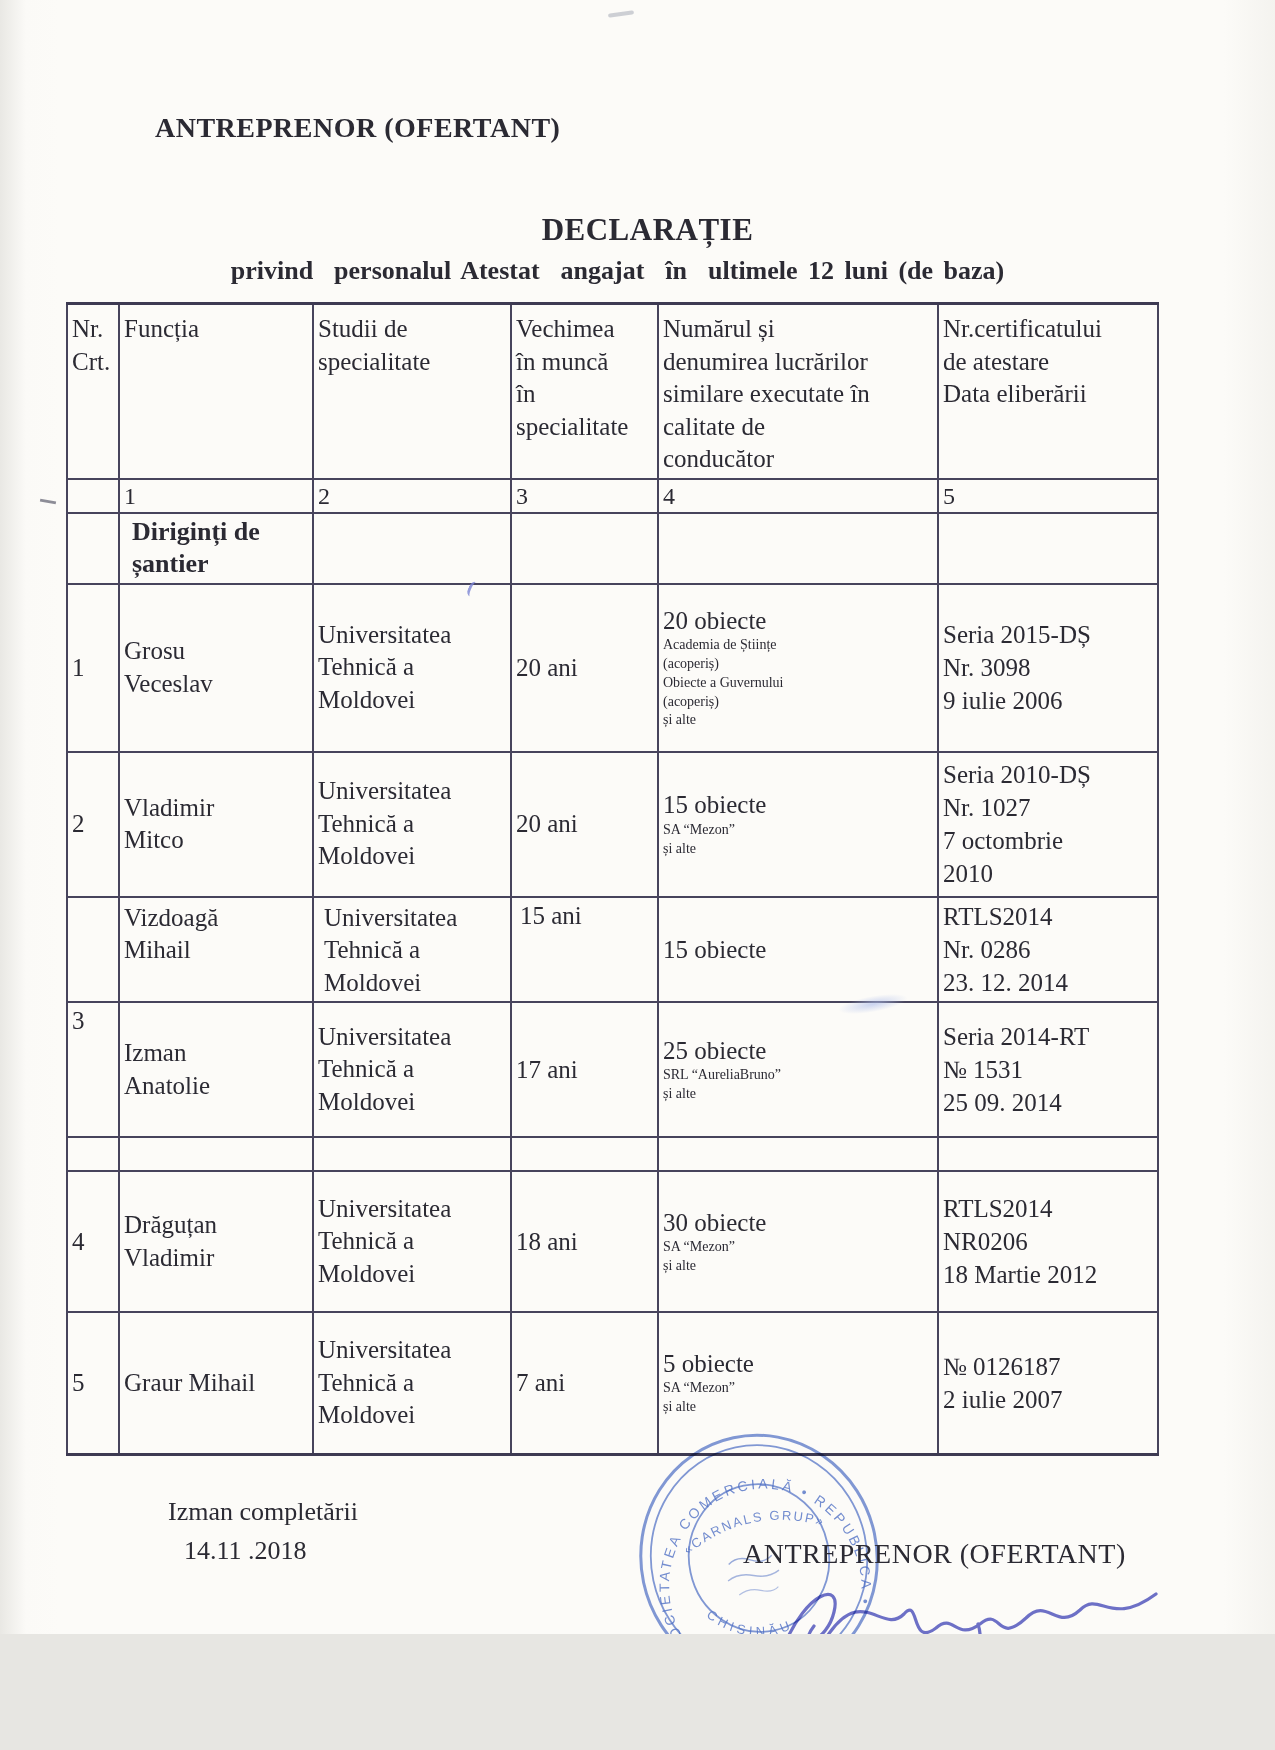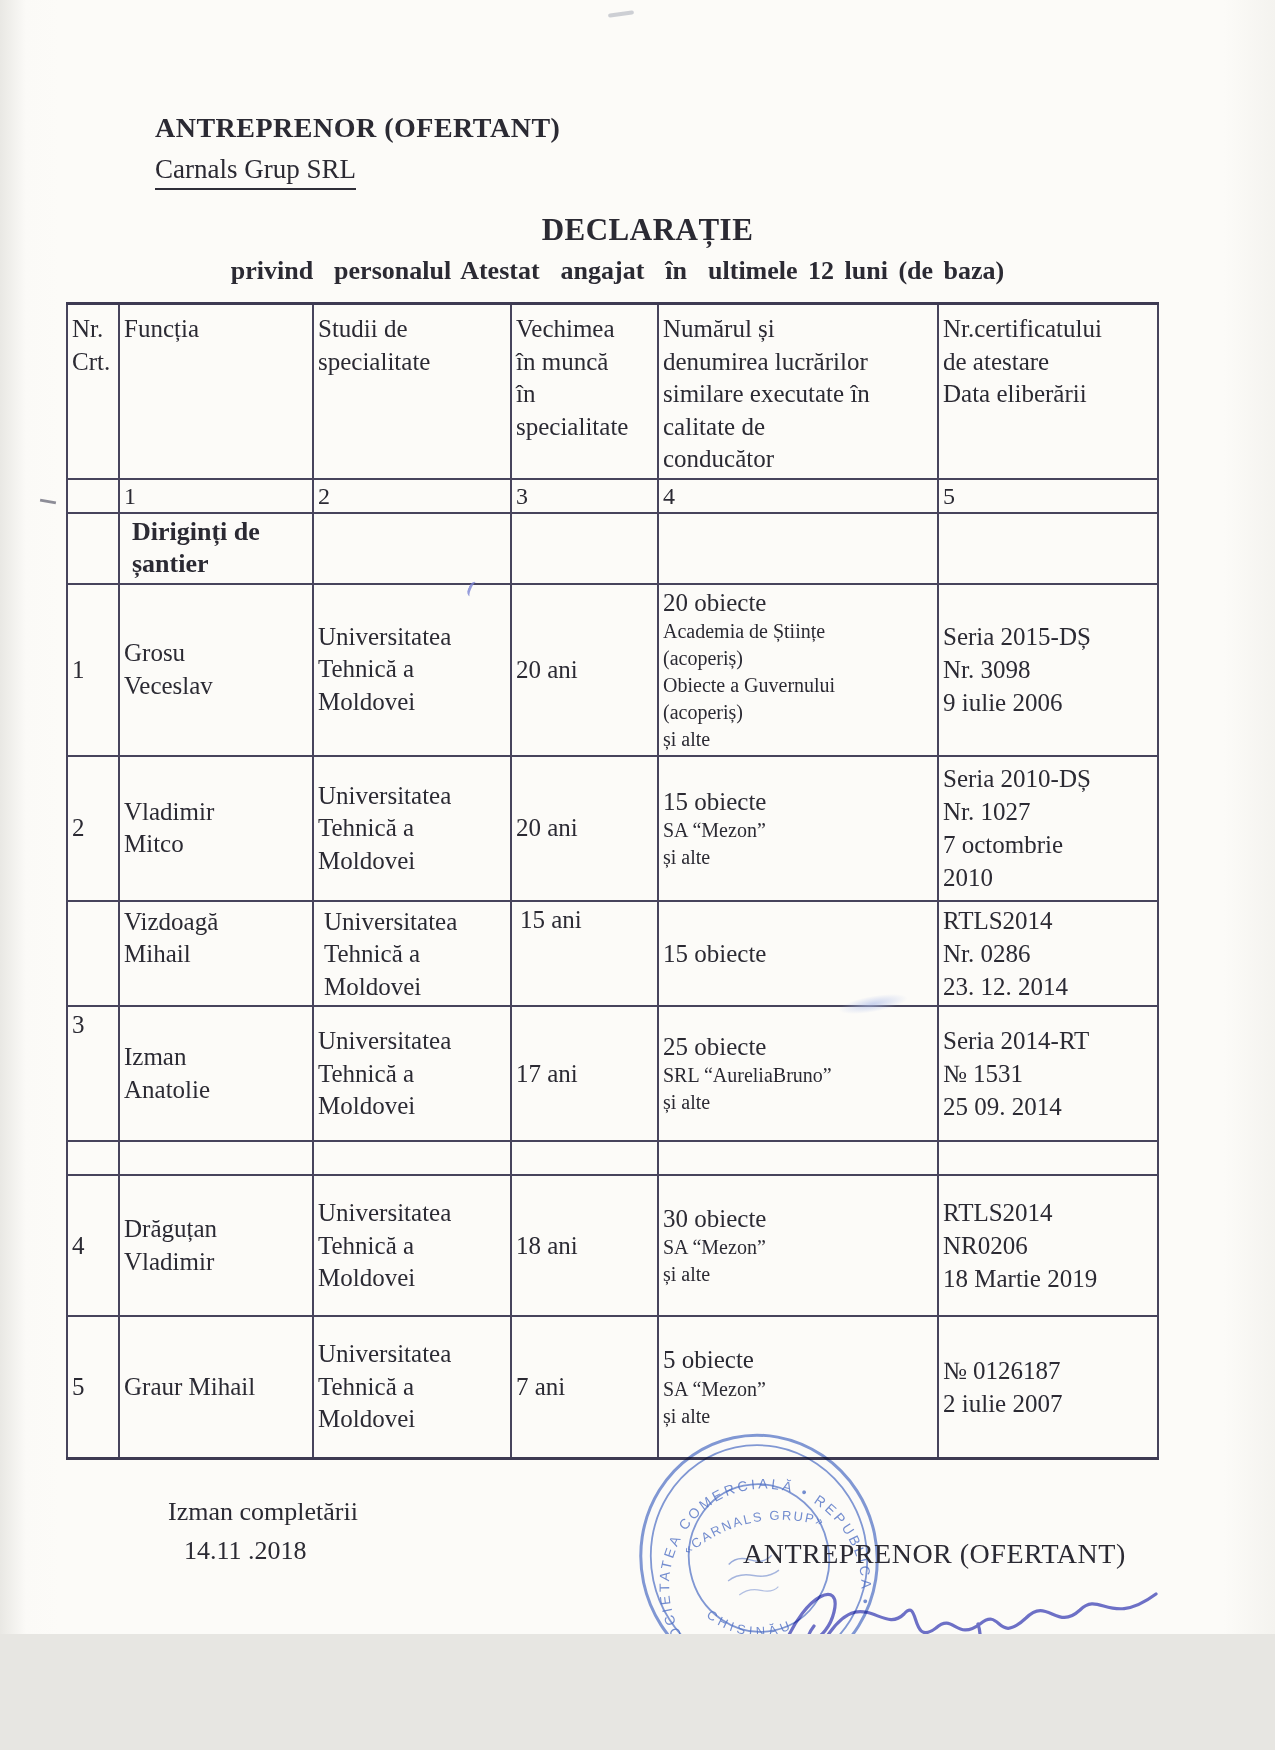--- a/index.html
+++ b/index.html
@@ -24,21 +24,21 @@
   tr.head-row th{vertical-align:top;font-size:25px;line-height:1.3;padding-top:8px;}
   tr.num-row{height:34px;}
   tr.num-row td{font-size:24px;line-height:1;}
   tr.section-row{height:68px;}
   tr.section-row td{text-align:left;font-weight:bold;font-size:26px;line-height:1.25;padding-left:12px;}
   .c-nr{font-size:25px;}
   .c-name{text-align:left;padding-left:12px;font-size:25px;line-height:1.3;}
   .c-studii{font-size:25px;line-height:1.3;}
   .c-exp{font-size:25px;}
   .c-works .w-main{font-size:25px;line-height:1.25;}
-  .c-works .w-det{font-size:20px;line-height:1.35;}
+  .c-works .w-det{font-size:14px;line-height:1.35;}
   .c-cert{font-size:25px;line-height:1.32;}
   tr.row-1{height:168px;} tr.row-2{height:145px;} tr.row-vizdoaga{height:103px;}
   tr.row-izman{height:135px;} tr.empty-row{height:34px;} tr.row-4{height:141px;} tr.row-5{height:142px;}
   tr.row-vizdoaga td{vertical-align:top;}
   tr.row-vizdoaga .c-works{vertical-align:middle;}
   tr.row-vizdoaga .c-name{padding-top:4px;}
   tr.row-vizdoaga .c-studii{text-align:left;padding-left:10px;padding-top:4px;}
   tr.row-vizdoaga .c-exp{text-align:left;padding-left:8px;padding-top:4px;}
   tr.row-vizdoaga .c-cert{padding-top:2px;}
   tr.row-izman .c-nr{vertical-align:top;padding-top:4px;}
@@ -57,21 +57,20 @@
   .art-ink-row1{position:absolute;left:468px;top:582px;width:10px;height:16px;border-left:3px solid #7d86d6;transform:rotate(24deg);opacity:.8;border-radius:40%;}
   .art-ink-row3{position:absolute;left:838px;top:996px;width:70px;height:16px;background:radial-gradient(closest-side,#aebdea 0%,rgba(174,189,234,0) 100%);opacity:.65;transform:rotate(-10deg);}
 </style>
 </head>
 <body>
 
 <div class="page">
 
   <div class="letterhead">
     <div class="lh-contractor">ANTREPRENOR (OFERTANT)</div>
-    <div><span class="lh-company">Carnals Grup SRL</span></div>
   </div>
 
   <div class="doc-title">DECLARAȚIE</div>
   <div class="doc-subtitle">privind  personalul Atestat  angajat  în  ultimele 12 luni (de baza)</div>
 
   <table class="decl">
     <colgroup>
       <col style="width:52px">
         <col style="width:194px">
         <col style="width:198px">
@@ -260,21 +259,21 @@
         <td class="c-works">
           <div class="w-main">30 obiecte</div>
           <div class="w-det">
               <div>SA “Mezon”</div>
               <div>și alte</div>
             </div>
         </td>
         <td class="c-cert">
             <div>RTLS2014</div>
             <div>NR0206</div>
-            <div>18 Martie 2019</div>
+            <div>18 Martie 2012</div>
           </td>
       </tr>
 
       <tr class="row-5">
         <td class="c-nr">5</td>
         <td class="c-name">
             <div>Graur Mihail</div>
           </td>
         <td class="c-studii">
             <div>Universitatea</div>

